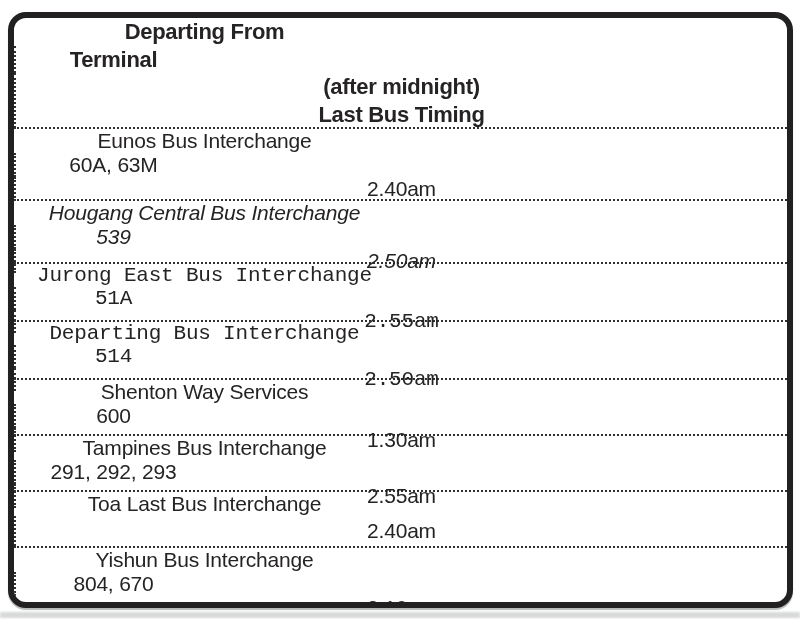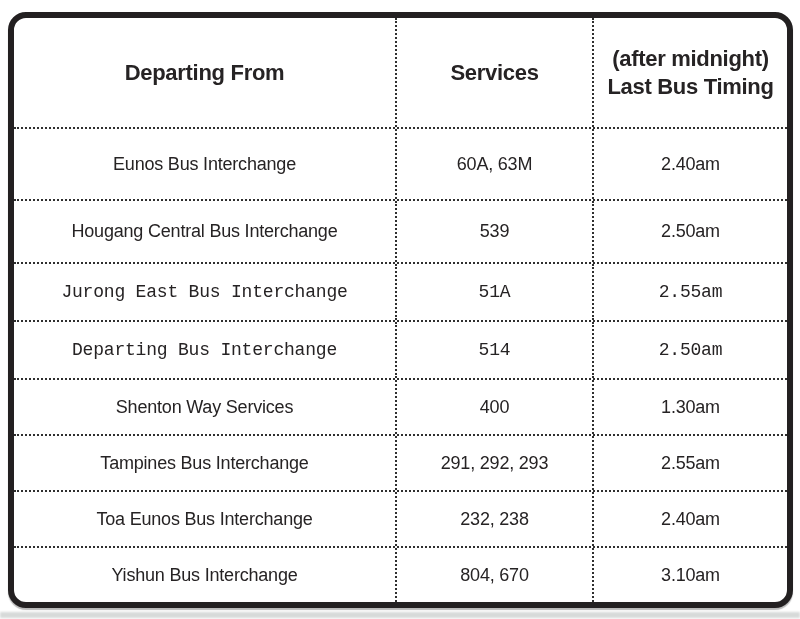--- a/index.html
+++ b/index.html
@@ -24,20 +24,21 @@
     box-sizing: border-box;
     border: 6px solid var(--border-color, #232021);
     border-radius: 18px;
     background: #ffffff;
     overflow: hidden;
     box-shadow: 0 2px 1px rgba(0,0,0,0.28);
   }
   .row {
     display: flex;
     box-sizing: border-box;
+    flex-direction: column;
   }
   .cell {
     display: flex;
     align-items: center;
     justify-content: center;
     box-sizing: border-box;
     text-align: center;
   }
   .c1 { width: 381px; }
   .c2 { width: 197px; border-left: 2px dotted var(--dotted-color, #2f2f2f); }
@@ -49,25 +50,25 @@
     font-size: 22px;
     line-height: 1.25;
     color: var(--text-color, #262324);
     letter-spacing: -0.3px;
   }
   .tbody .row {
     height: 56px;
     border-top: 2px dotted var(--dotted-color, #2f2f2f);
   }
   .tbody .row:nth-child(1) { height: 72px; }
-  .tbody .row:nth-child(2) { height: 63px; }
+  .tbody .row:nth-child(2) { height: 63px; font-style: italic; }
   .tbody .row:nth-child(3),
   .tbody .row:nth-child(4) { height: 58px; font-family: Liberation Mono, monospace; }
   .tbody .cell {
-    font-size: 18px;
+    font-size: 21px;
     color: var(--text-color, #262324);
     letter-spacing: -0.2px;
   }
   .bottom-band {
     position: absolute;
     left: 0;
     top: 612px;
     width: 800px;
     height: 6px;
     background: var(--band-color, #d7dad9);
@@ -77,21 +78,21 @@
 </head>
 <body>
 
 <div class="stage">
 
   <div class="table-frame">
 
     <div class="thead">
       <div class="row">
         <div class="cell c1">Departing From</div>
-        <div class="cell c2">Services</div>
+        <div class="cell c2">Terminal</div>
         <div class="cell c3">
           <div>
             <div>(after midnight)</div>
             <div>Last Bus Timing</div>
           </div>
         </div>
       </div>
     </div>
 
     <div class="tbody">
@@ -114,33 +115,32 @@
   </div>
 
   <div class="row">
     <div class="cell c1">Departing Bus Interchange</div>
     <div class="cell c2">514</div>
     <div class="cell c3">2.50am</div>
   </div>
 
   <div class="row">
     <div class="cell c1">Shenton Way Services</div>
-    <div class="cell c2">400</div>
+    <div class="cell c2">600</div>
     <div class="cell c3">1.30am</div>
   </div>
 
   <div class="row">
     <div class="cell c1">Tampines Bus Interchange</div>
     <div class="cell c2">291, 292, 293</div>
     <div class="cell c3">2.55am</div>
   </div>
 
   <div class="row">
-    <div class="cell c1">Toa Eunos Bus Interchange</div>
-    <div class="cell c2">232, 238</div>
+    <div class="cell c1">Toa Last Bus Interchange</div>
     <div class="cell c3">2.40am</div>
   </div>
 
   <div class="row">
     <div class="cell c1">Yishun Bus Interchange</div>
     <div class="cell c2">804, 670</div>
     <div class="cell c3">3.10am</div>
   </div>
 </div>
 

